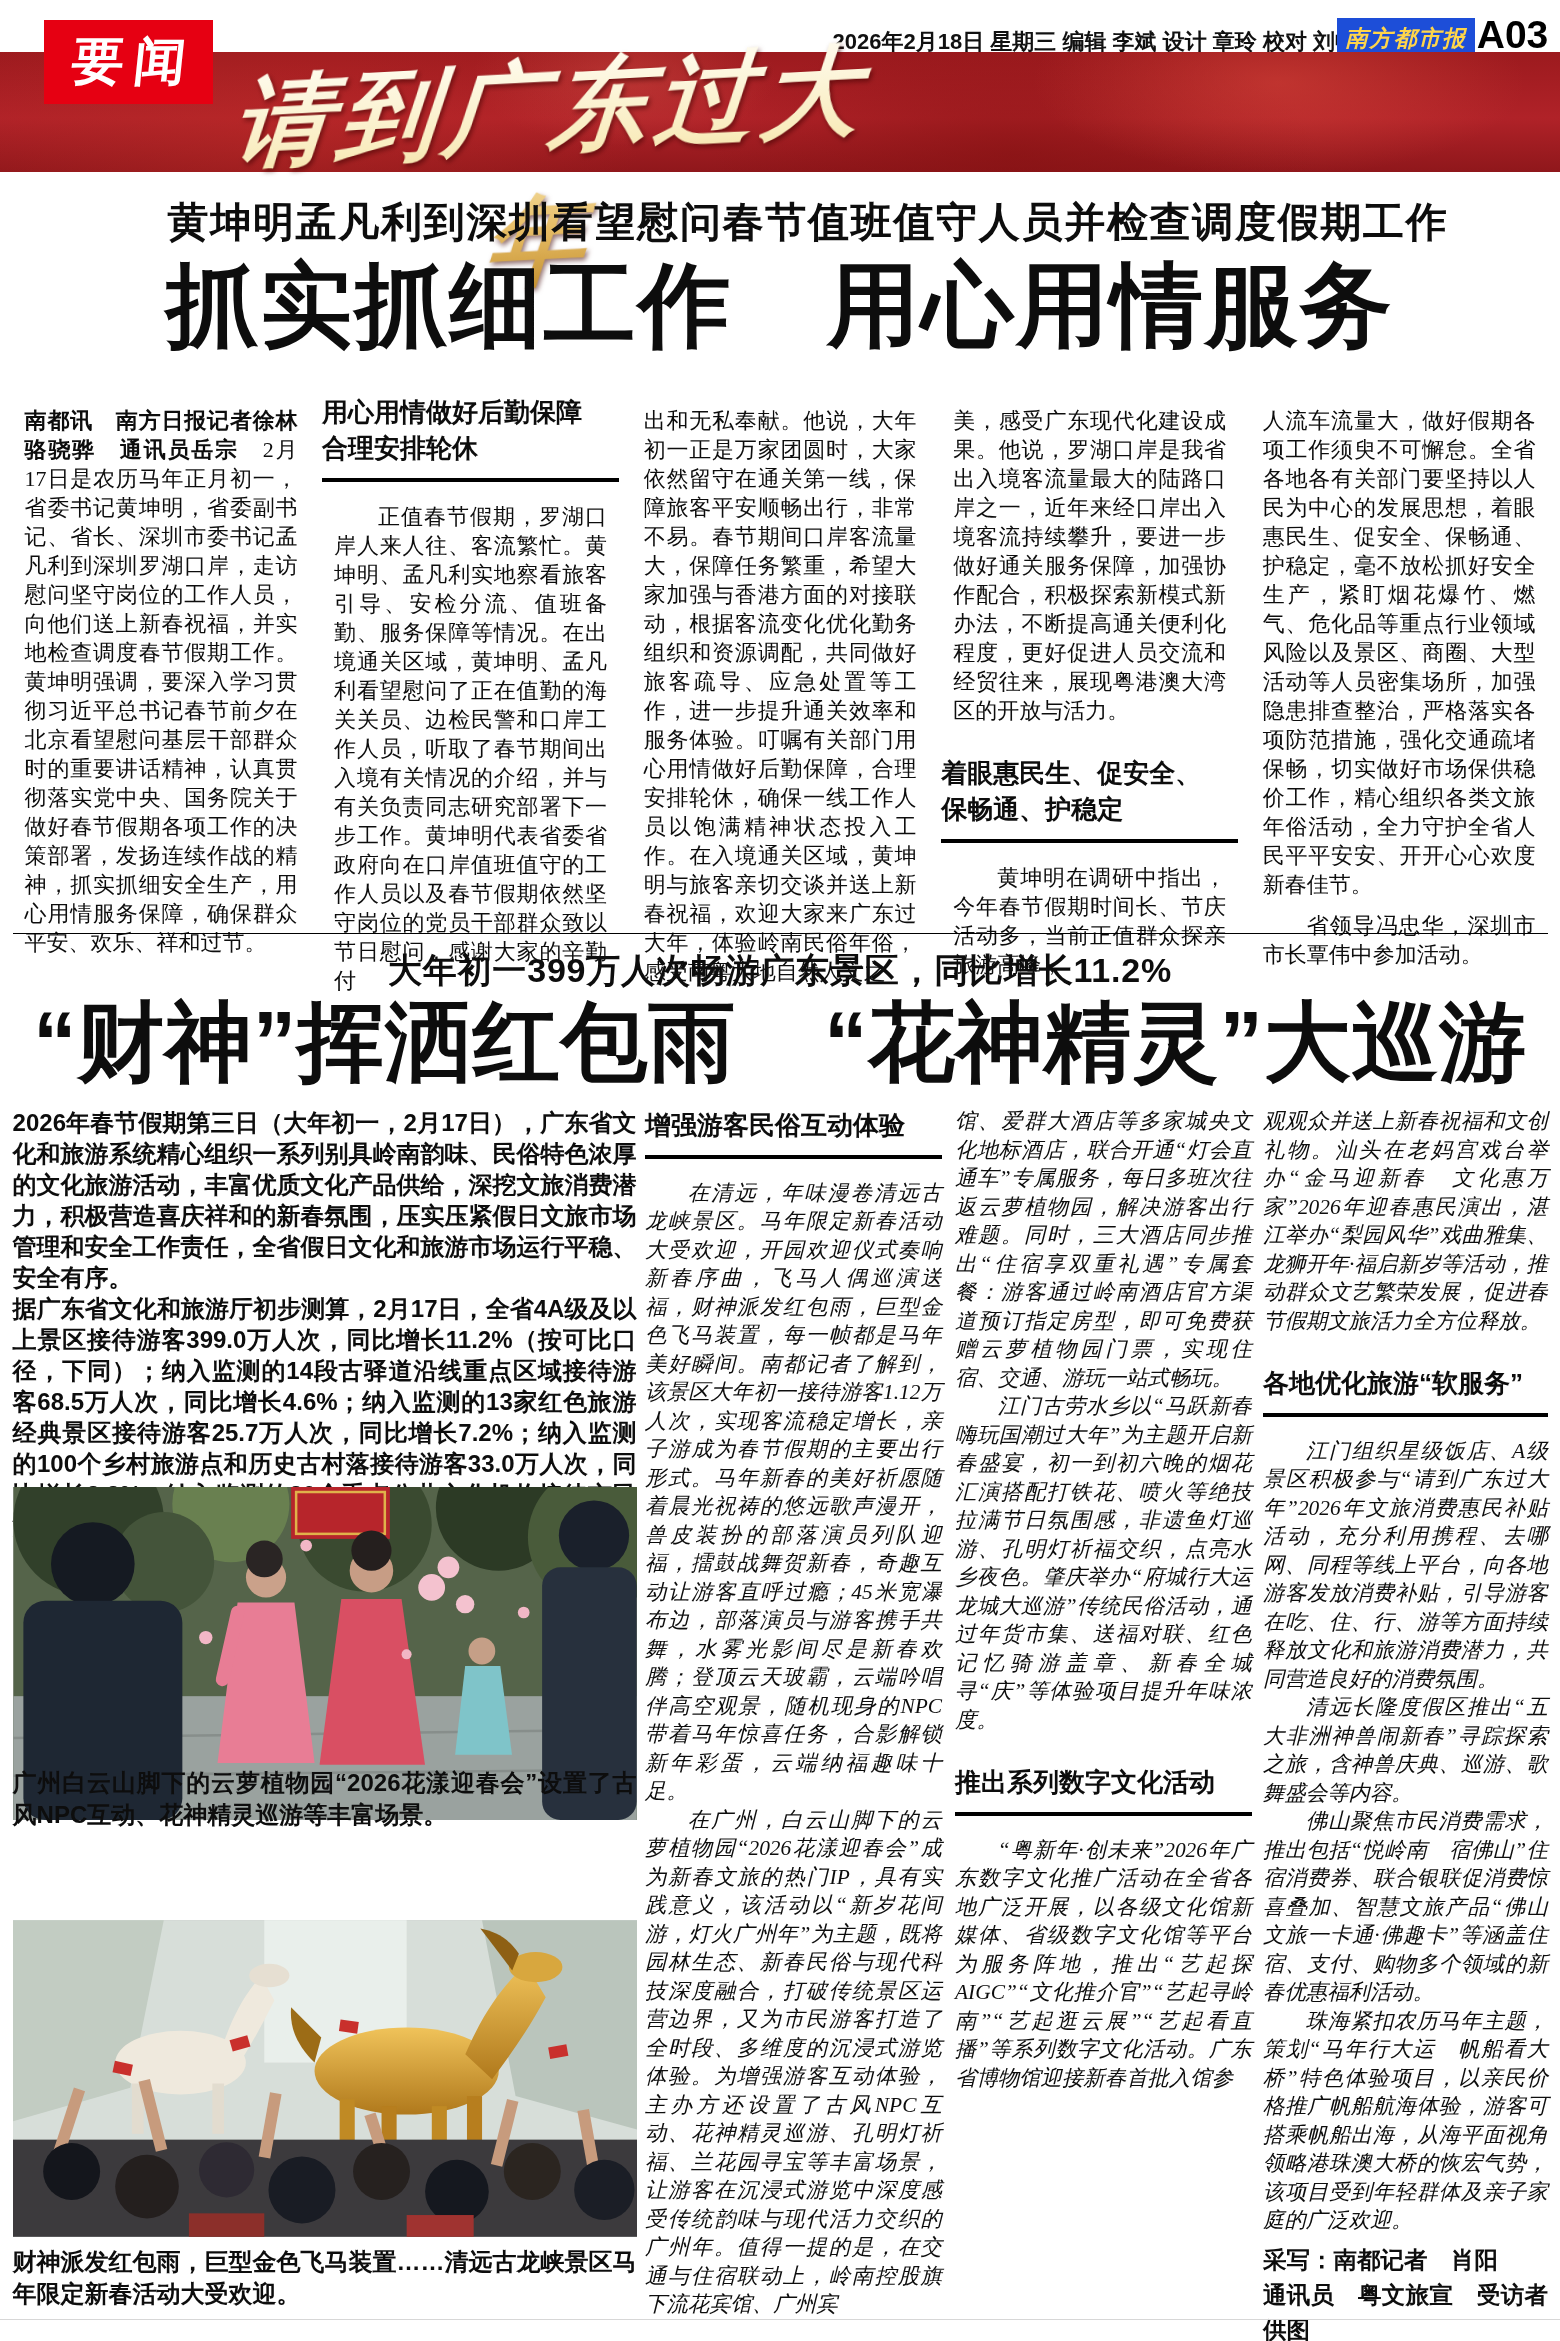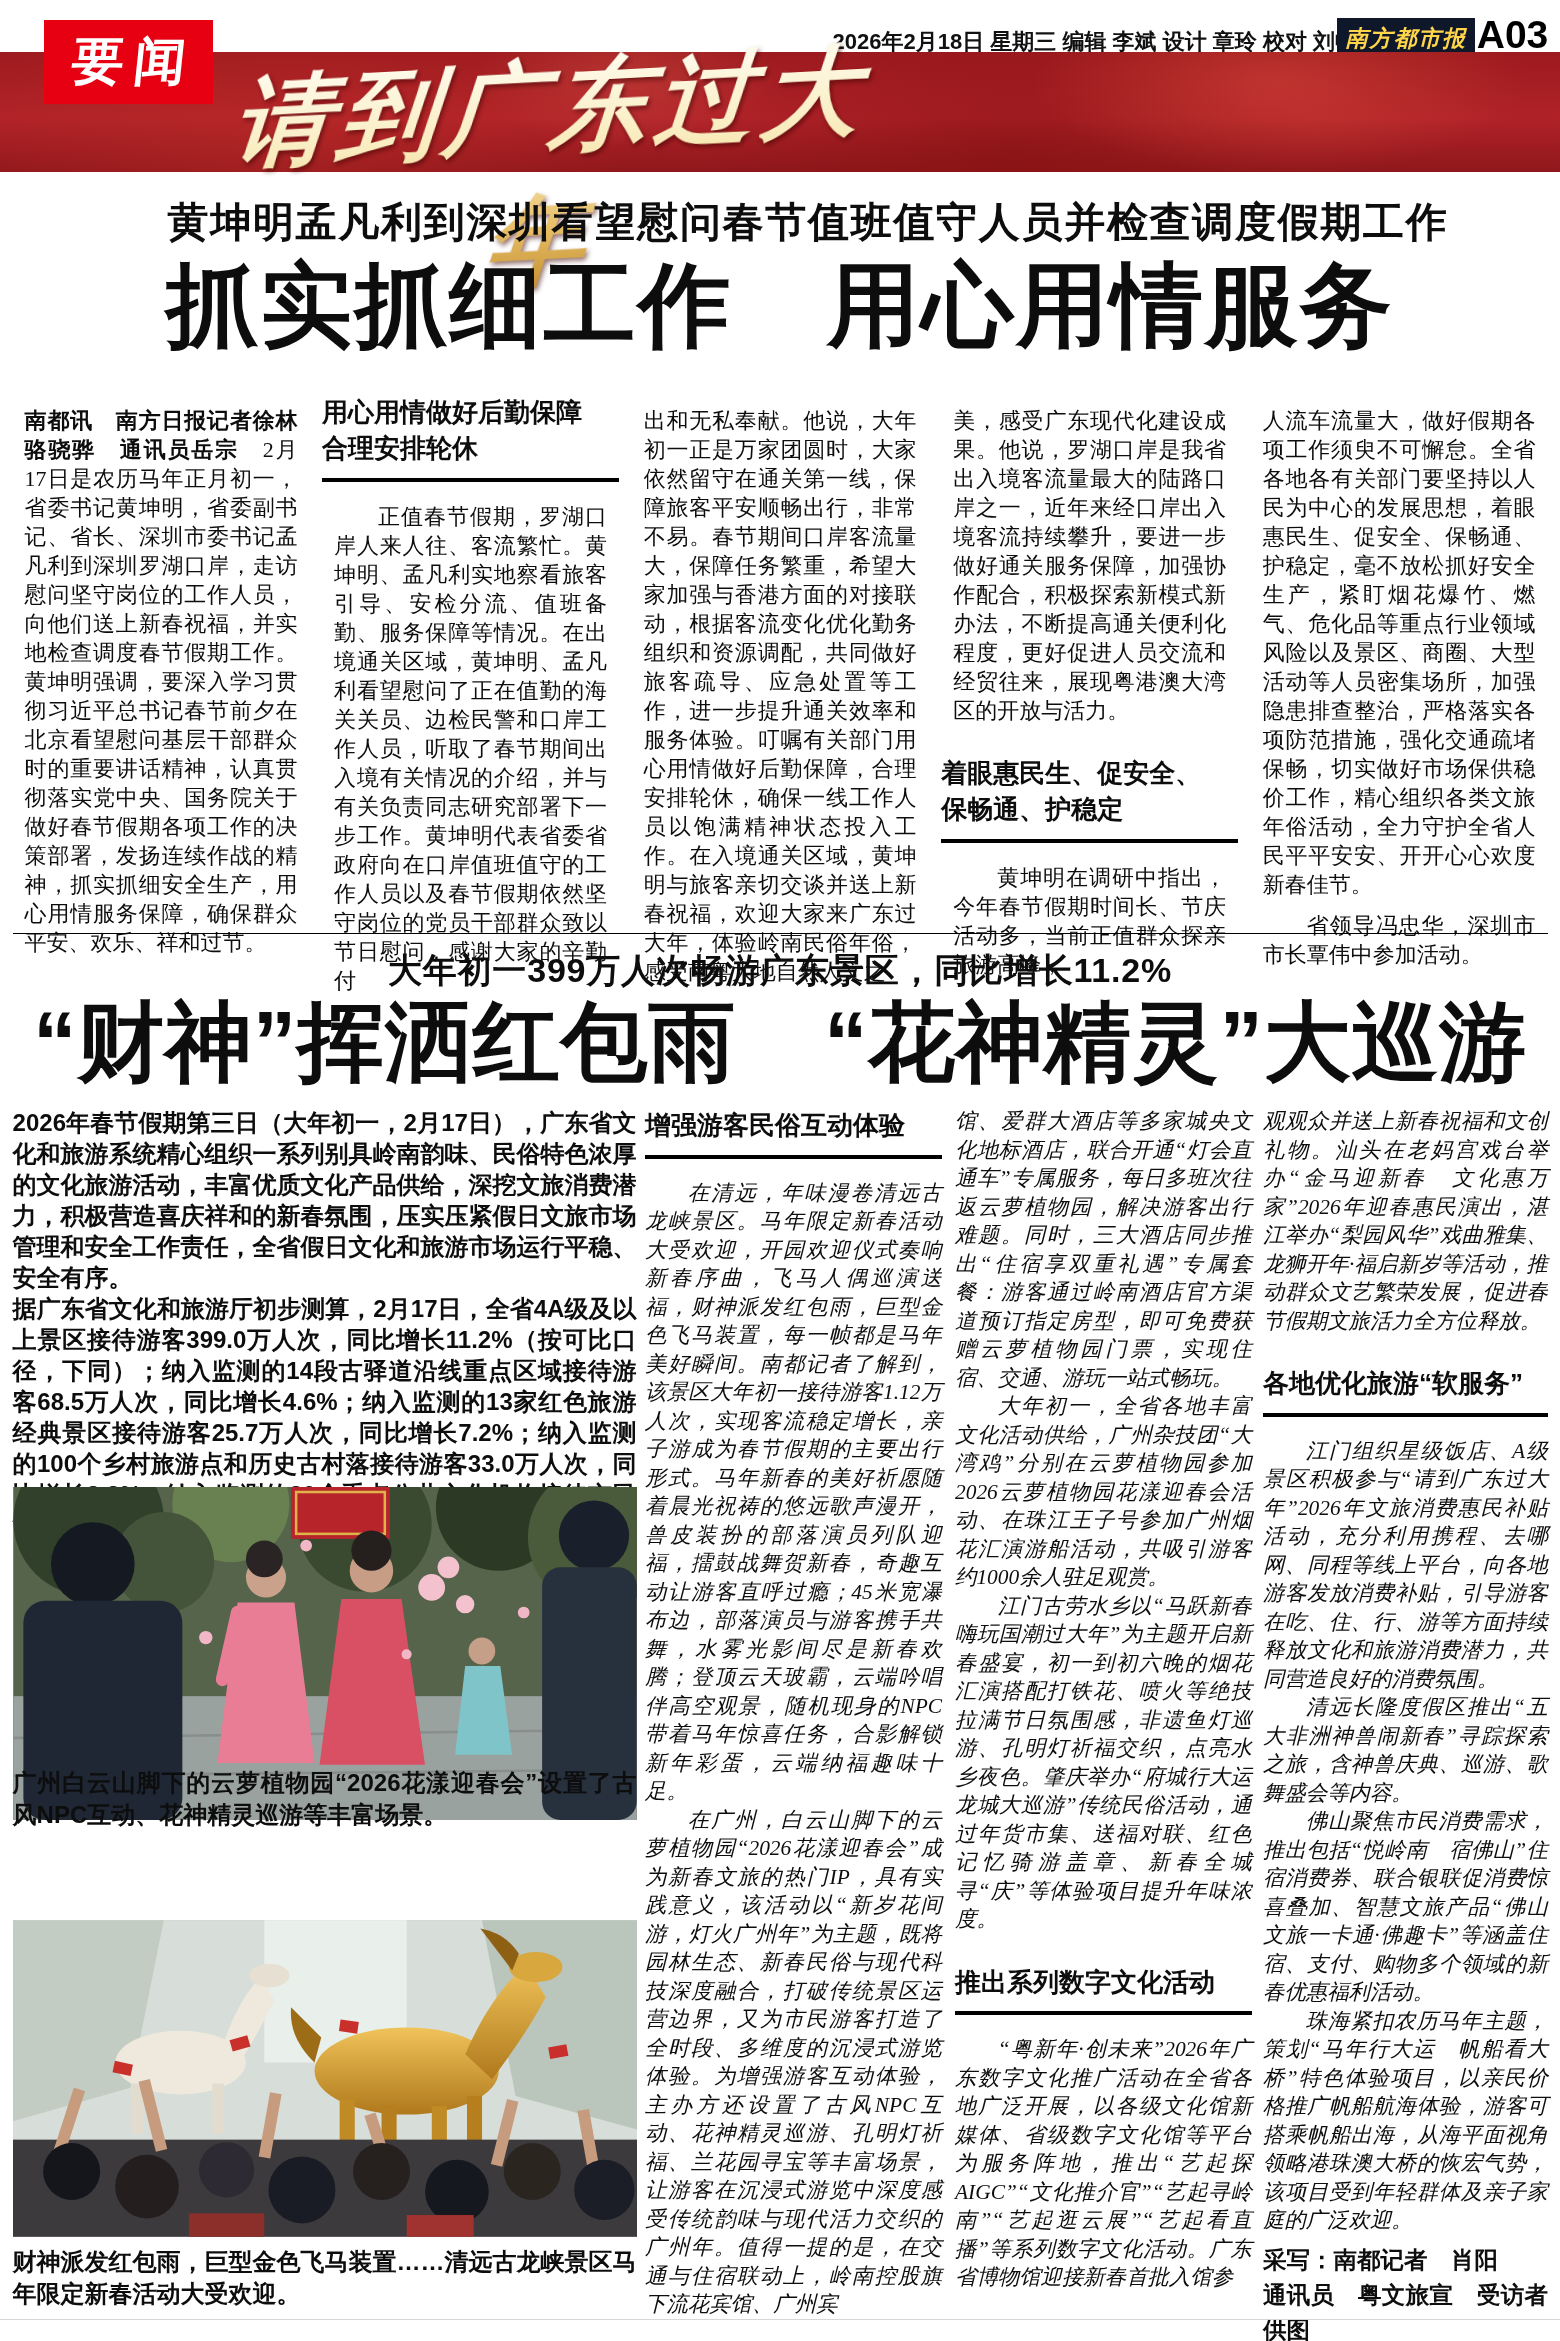--- a/index.html
+++ b/index.html
@@ -4,21 +4,21 @@
 <style>
   html,body{margin:0;padding:0;background:#e9e9e9;}
   .page{position:relative;width:1560px;height:2342px;background:#fff;margin:0 auto;overflow:hidden;
         font-family:"Liberation Serif","DejaVu Serif",serif;color:#0d0d0d;}
   
   .yaowen{position:absolute;left:44px;top:20px;width:169px;height:84px;background:#e60012;
           display:flex;align-items:center;justify-content:center;z-index:5;}
   .yaowen span{font-family:"Liberation Sans",sans-serif;font-weight:900;font-size:52px;color:#fff;
           letter-spacing:10px;transform:skewX(-6deg);padding-left:10px;}
   .dateline{position:absolute;right:203px;top:27px;font:600 22px "Liberation Sans",sans-serif;color:#111;white-space:nowrap;}
-  .paper-logo{position:absolute;right:85px;top:18.4px;background:#0f172a;color:#ffd54a;
+  .paper-logo{position:absolute;right:85px;top:18.4px;background:#1d4ed8;color:#ffd54a;
           font:900 italic 22.6px "Liberation Serif",serif;padding:4.2px 8.4px;letter-spacing:1.7px;}
   .page-no{position:absolute;right:11.7px;top:13.4px;font:900 39px "Liberation Sans",sans-serif;color:#000;}
   .banner{position:absolute;left:0;top:52px;width:1560px;height:120px;
     background:
       radial-gradient(ellipse 352px 134px at 82% 25%, rgba(224,78,62,.45), transparent 70%),
       radial-gradient(ellipse 436px 184px at 65% 85%, rgba(130,16,16,.55), transparent 70%),
       radial-gradient(ellipse 503px 218px at 18% 70%, rgba(190,45,40,.45), transparent 72%),
       radial-gradient(ellipse 218px 101px at 40% 20%, rgba(225,95,80,.35), transparent 70%),
       linear-gradient(180deg,#9c1a1e 0%,#b02228 55%,#8f171b 100%);}
   .banner-title{position:absolute;left:209px;top:-10px;width:670px;text-align:center;
@@ -213,21 +213,20 @@
   <div class="caption cap2">财神派发红包雨，巨型金色飞马装置……清远古龙峡景区马年限定新春活动大受欢迎。</div>
 
   <div class="a2col a2c3">
     <div class="subhead">增强游客民俗互动体验</div>
     <p class="ind">在清远，年味漫卷清远古龙峡景区。马年限定新春活动大受欢迎，开园欢迎仪式奏响新春序曲，飞马人偶巡演送福，财神派发红包雨，巨型金色飞马装置，每一帧都是马年美好瞬间。南都记者了解到，该景区大年初一接待游客1.12万人次，实现客流稳定增长，亲子游成为春节假期的主要出行形式。马年新春的美好祈愿随着晨光祝祷的悠远歌声漫开，兽皮装扮的部落演员列队迎福，擂鼓战舞贺新春，奇趣互动让游客直呼过瘾；45米宽瀑布边，部落演员与游客携手共舞，水雾光影间尽是新春欢腾；登顶云天玻霸，云端吟唱伴高空观景，随机现身的NPC带着马年惊喜任务，合影解锁新年彩蛋，云端纳福趣味十足。</p>
     <p class="ind">在广州，白云山脚下的云萝植物园“2026花漾迎春会”成为新春文旅的热门IP，具有实践意义，该活动以“新岁花间游，灯火广州年”为主题，既将园林生态、新春民俗与现代科技深度融合，打破传统景区运营边界，又为市民游客打造了全时段、多维度的沉浸式游览体验。为增强游客互动体验，主办方还设置了古风NPC互动、花神精灵巡游、孔明灯祈福、兰花园寻宝等丰富场景，让游客在沉浸式游览中深度感受传统韵味与现代活力交织的广州年。值得一提的是，在交通与住宿联动上，岭南控股旗下流花宾馆、广州宾</p>
   </div>
 
   <div class="a2col a2c4">
     <p>馆、爱群大酒店等多家城央文化地标酒店，联合开通“灯会直通车”专属服务，每日多班次往返云萝植物园，解决游客出行难题。同时，三大酒店同步推出“住宿享双重礼遇”专属套餐：游客通过岭南酒店官方渠道预订指定房型，即可免费获赠云萝植物园门票，实现住宿、交通、游玩一站式畅玩。</p>
-    <p class="ind">大年初一，全省各地丰富文化活动供给，广州杂技团“大湾鸡”分别在云萝植物园参加2026云萝植物园花漾迎春会活动、在珠江王子号参加广州烟花汇演游船活动，共吸引游客约1000余人驻足观赏。</p>
     <p class="ind">江门古劳水乡以“马跃新春　嗨玩国潮过大年”为主题开启新春盛宴，初一到初六晚的烟花汇演搭配打铁花、喷火等绝技拉满节日氛围感，非遗鱼灯巡游、孔明灯祈福交织，点亮水乡夜色。肇庆举办“府城行大运　龙城大巡游”传统民俗活动，通过年货市集、送福对联、红色记忆骑游盖章、新春全城寻“庆”等体验项目提升年味浓度。</p>
     <div class="subhead mid">推出系列数字文化活动</div>
     <p class="ind">“粤新年·创未来”2026年广东数字文化推广活动在全省各地广泛开展，以各级文化馆新媒体、省级数字文化馆等平台为服务阵地，推出“艺起探AIGC”“文化推介官”“艺起寻岭南”“艺起逛云展”“艺起看直播”等系列数字文化活动。广东省博物馆迎接新春首批入馆参</p>
   </div>
 
   <div class="a2col a2c5">
     <p>观观众并送上新春祝福和文创礼物。汕头在老妈宫戏台举办“金马迎新春　文化惠万家”2026年迎春惠民演出，湛江举办“梨园风华”戏曲雅集、龙狮开年·福启新岁等活动，推动群众文艺繁荣发展，促进春节假期文旅活力全方位释放。</p>
     <div class="subhead mid">各地优化旅游“软服务”</div>
     <p class="ind">江门组织星级饭店、A级景区积极参与“请到广东过大年”2026年文旅消费惠民补贴活动，充分利用携程、去哪网、同程等线上平台，向各地游客发放消费补贴，引导游客在吃、住、行、游等方面持续释放文化和旅游消费潜力，共同营造良好的消费氛围。</p>
     <p class="ind">清远长隆度假区推出“五大非洲神兽闹新春”寻踪探索之旅，含神兽庆典、巡游、歌舞盛会等内容。</p>

